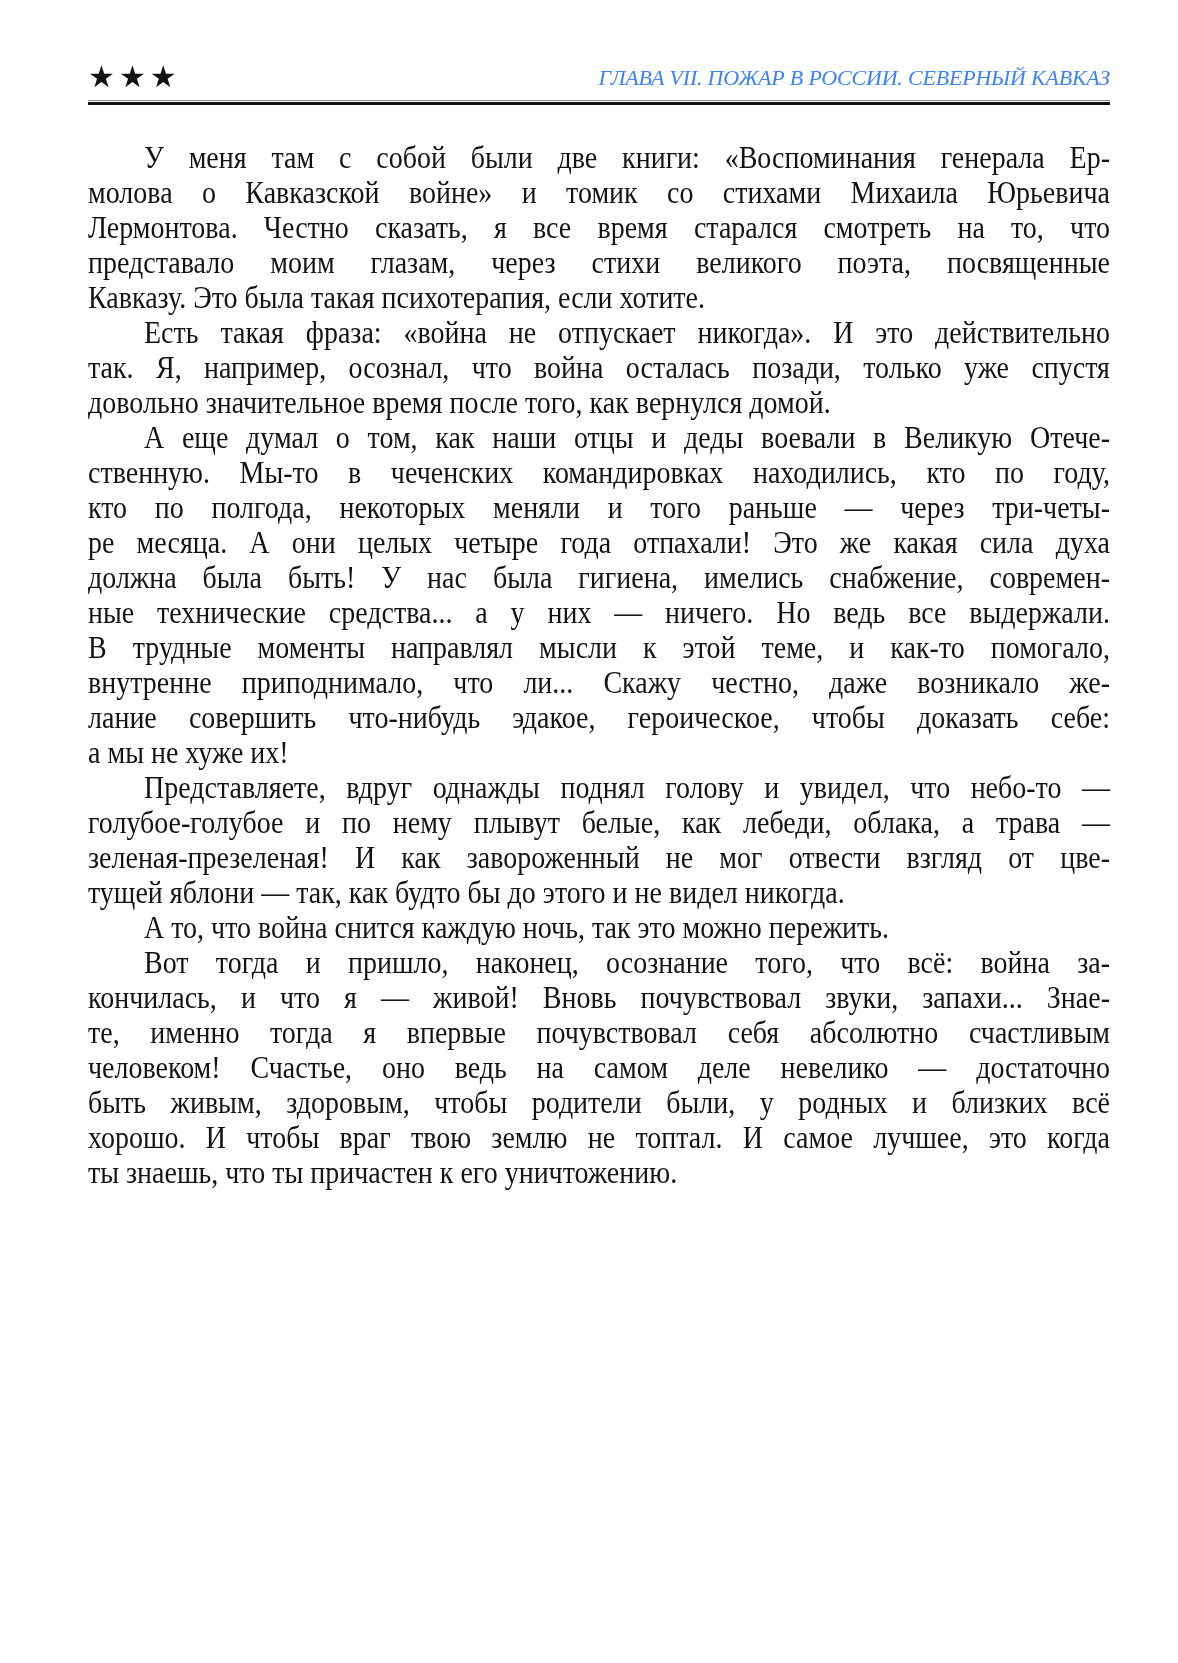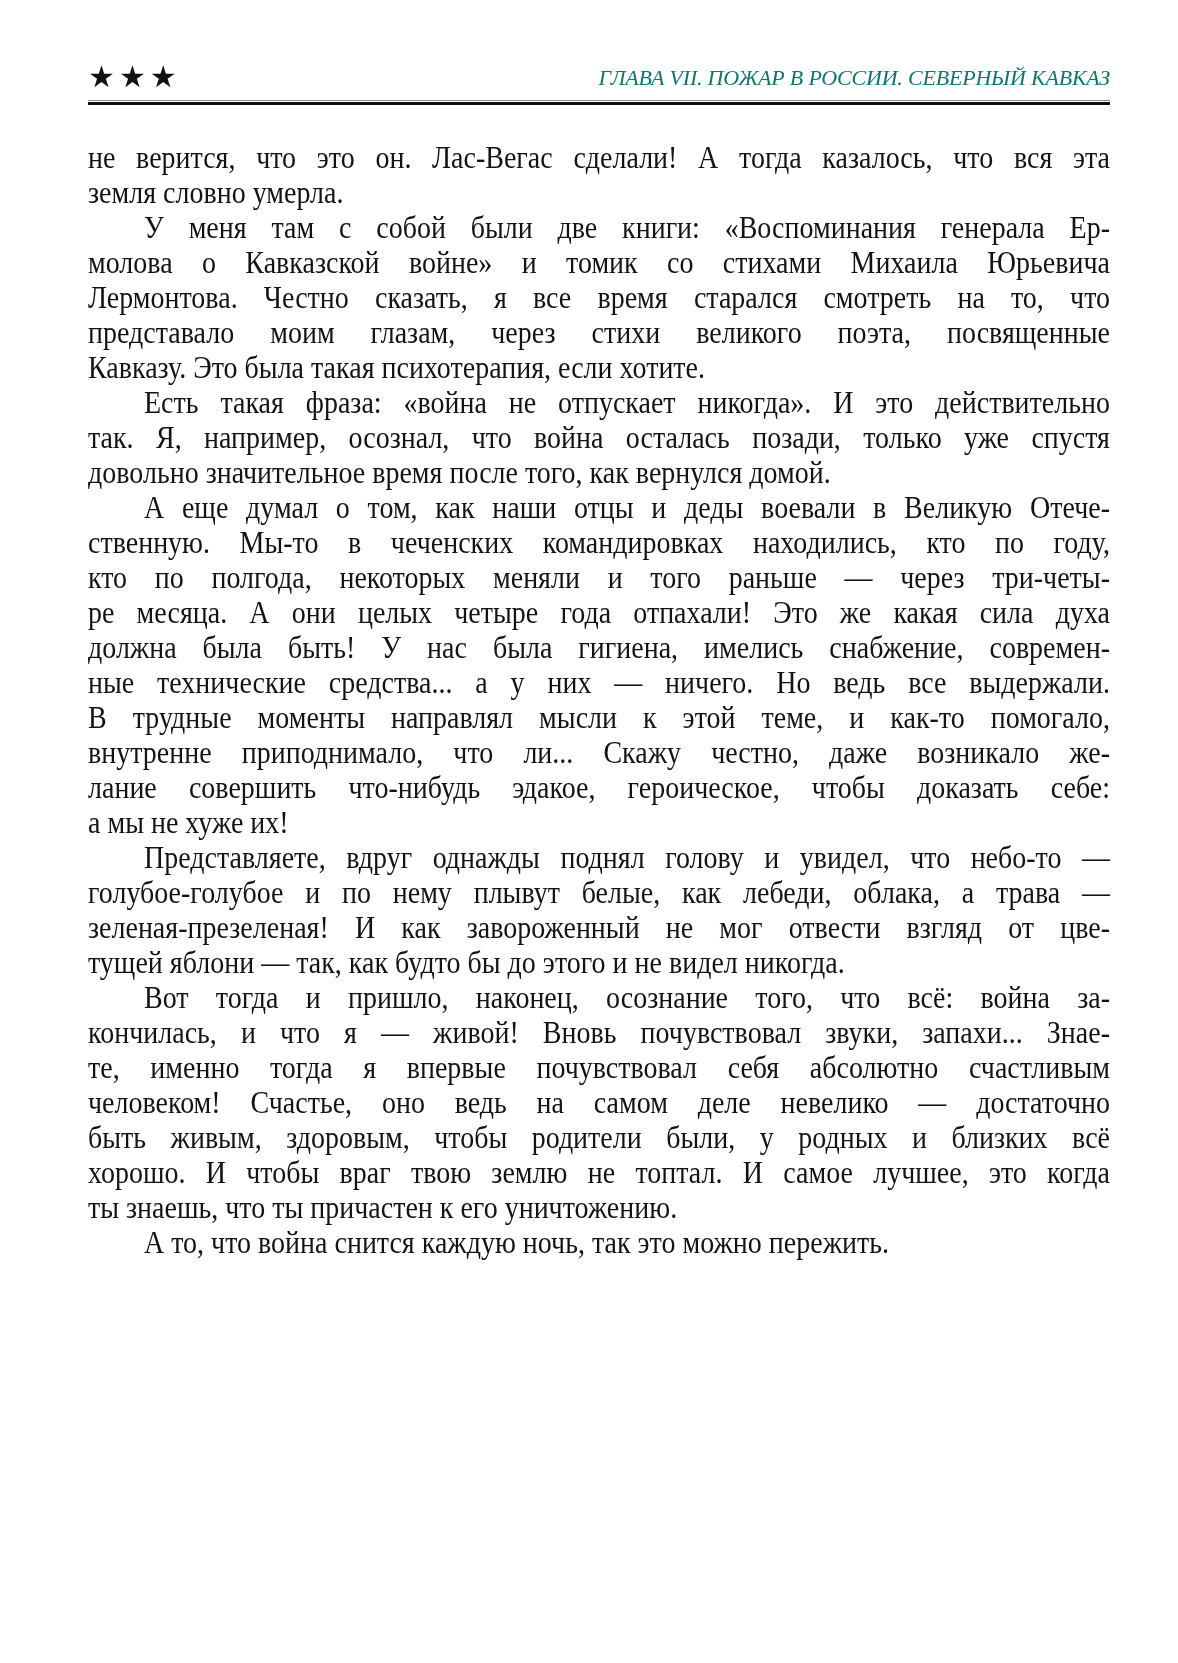--- a/index.html
+++ b/index.html
@@ -33,21 +33,21 @@
     letter-spacing: 4px;
     color: #111111;
     white-space: nowrap;
   }
   .chapter-title {
     font-family: "Liberation Serif", serif;
     font-style: italic;
     font-size: 22px;
     line-height: 30px;
     letter-spacing: -0.2px;
-    color: #0f766e;
+    color: #3b82f6;
     white-space: nowrap;
   }
   .rule {
     margin-top: 7px;
     height: 5px;
     width: 100%;
     background: linear-gradient(to bottom,
       #8c8c8c 0px, #8c8c8c 1px,
       #fdfdfd 1px, #fdfdfd 2px,
       #101010 2px, #101010 5px);
@@ -81,24 +81,20 @@
 
     <div class="header-row">
       <span class="stars">★★★</span>
       <span class="chapter-title">ГЛАВА VII. ПОЖАР В РОССИИ. СЕВЕРНЫЙ КАВКАЗ</span>
     </div>
 
     <div class="rule"></div>
 
     <div class="body-text" id="body-text">
         <div class="paragraph">
-          <div class="line just">не верится, что это он. Лас-Вегас сделали! А тогда казалось, что вся эта</div>
-          <div class="line last">земля словно умерла.</div>
-        </div>
-        <div class="paragraph">
           <div class="line just indent">У меня там с собой были две книги: «Воспоминания генерала Ер-</div>
           <div class="line just">молова о Кавказской войне» и томик со стихами Михаила Юрьевича</div>
           <div class="line just">Лермонтова. Честно сказать, я все время старался смотреть на то, что</div>
           <div class="line just">представало моим глазам, через стихи великого поэта, посвященные</div>
           <div class="line last">Кавказу. Это была такая психотерапия, если хотите.</div>
         </div>
         <div class="paragraph">
           <div class="line just indent">Есть такая фраза: «война не отпускает никогда». И это действительно</div>
           <div class="line just">так. Я, например, осознал, что война осталась позади, только уже спустя</div>
           <div class="line last">довольно значительное время после того, как вернулся домой.</div>
@@ -115,27 +111,27 @@
           <div class="line just">лание совершить что-нибудь эдакое, героическое, чтобы доказать себе:</div>
           <div class="line last">а мы не хуже их!</div>
         </div>
         <div class="paragraph">
           <div class="line just indent">Представляете, вдруг однажды поднял голову и увидел, что небо-то —</div>
           <div class="line just">голубое-голубое и по нему плывут белые, как лебеди, облака, а трава —</div>
           <div class="line just">зеленая-презеленая! И как завороженный не мог отвести взгляд от цве-</div>
           <div class="line last">тущей яблони — так, как будто бы до этого и не видел никогда.</div>
         </div>
         <div class="paragraph">
+          <div class="line last indent">А то, что война снится каждую ночь, так это можно пережить.</div>
+        </div>
+        <div class="paragraph">
           <div class="line just indent">Вот тогда и пришло, наконец, осознание того, что всё: война за-</div>
           <div class="line just">кончилась, и что я — живой! Вновь почувствовал звуки, запахи... Знае-</div>
           <div class="line just">те, именно тогда я впервые почувствовал себя абсолютно счастливым</div>
           <div class="line just">человеком! Счастье, оно ведь на самом деле невелико — достаточно</div>
           <div class="line just">быть живым, здоровым, чтобы родители были, у родных и близких всё</div>
           <div class="line just">хорошо. И чтобы враг твою землю не топтал. И самое лучшее, это когда</div>
           <div class="line last">ты знаешь, что ты причастен к его уничтожению.</div>
         </div>
-        <div class="paragraph">
-          <div class="line last indent">А то, что война снится каждую ночь, так это можно пережить.</div>
-        </div>
       </div>
 
   </div>
 </div>
 
 </body></html>

